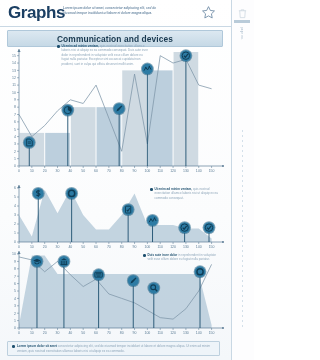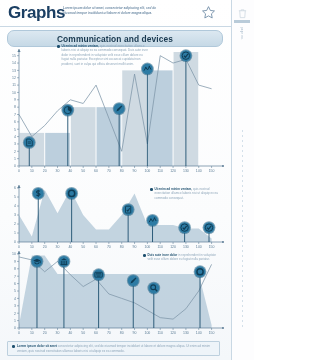--- a/index.html
+++ b/index.html
@@ -62,21 +62,21 @@
   .rail-ticks {
     position: absolute; left: 10px; top: 130px; width: 1px; height: 200px;
     background: repeating-linear-gradient(180deg,#d4e0ea 0 2px, transparent 2px 5px);
   }
 
   
   .banner {
     position: absolute; left: 7px; top: 30px; width: 214px; height: 15px;
     background: linear-gradient(180deg,#dce8f1 0%, #c6d9e6 100%);
     border: 1px solid #b0c8da;
-    border-radius: 7px;
+    border-radius: 1px;
     display: flex; align-items: center; justify-content: center;
   }
   .banner-label {
     font-size: 8.4px; font-weight: bold; color: #18384f; letter-spacing: .1px;
   }
 
   
   .chart { position: absolute; }
   .chart svg { display: block; }
 

